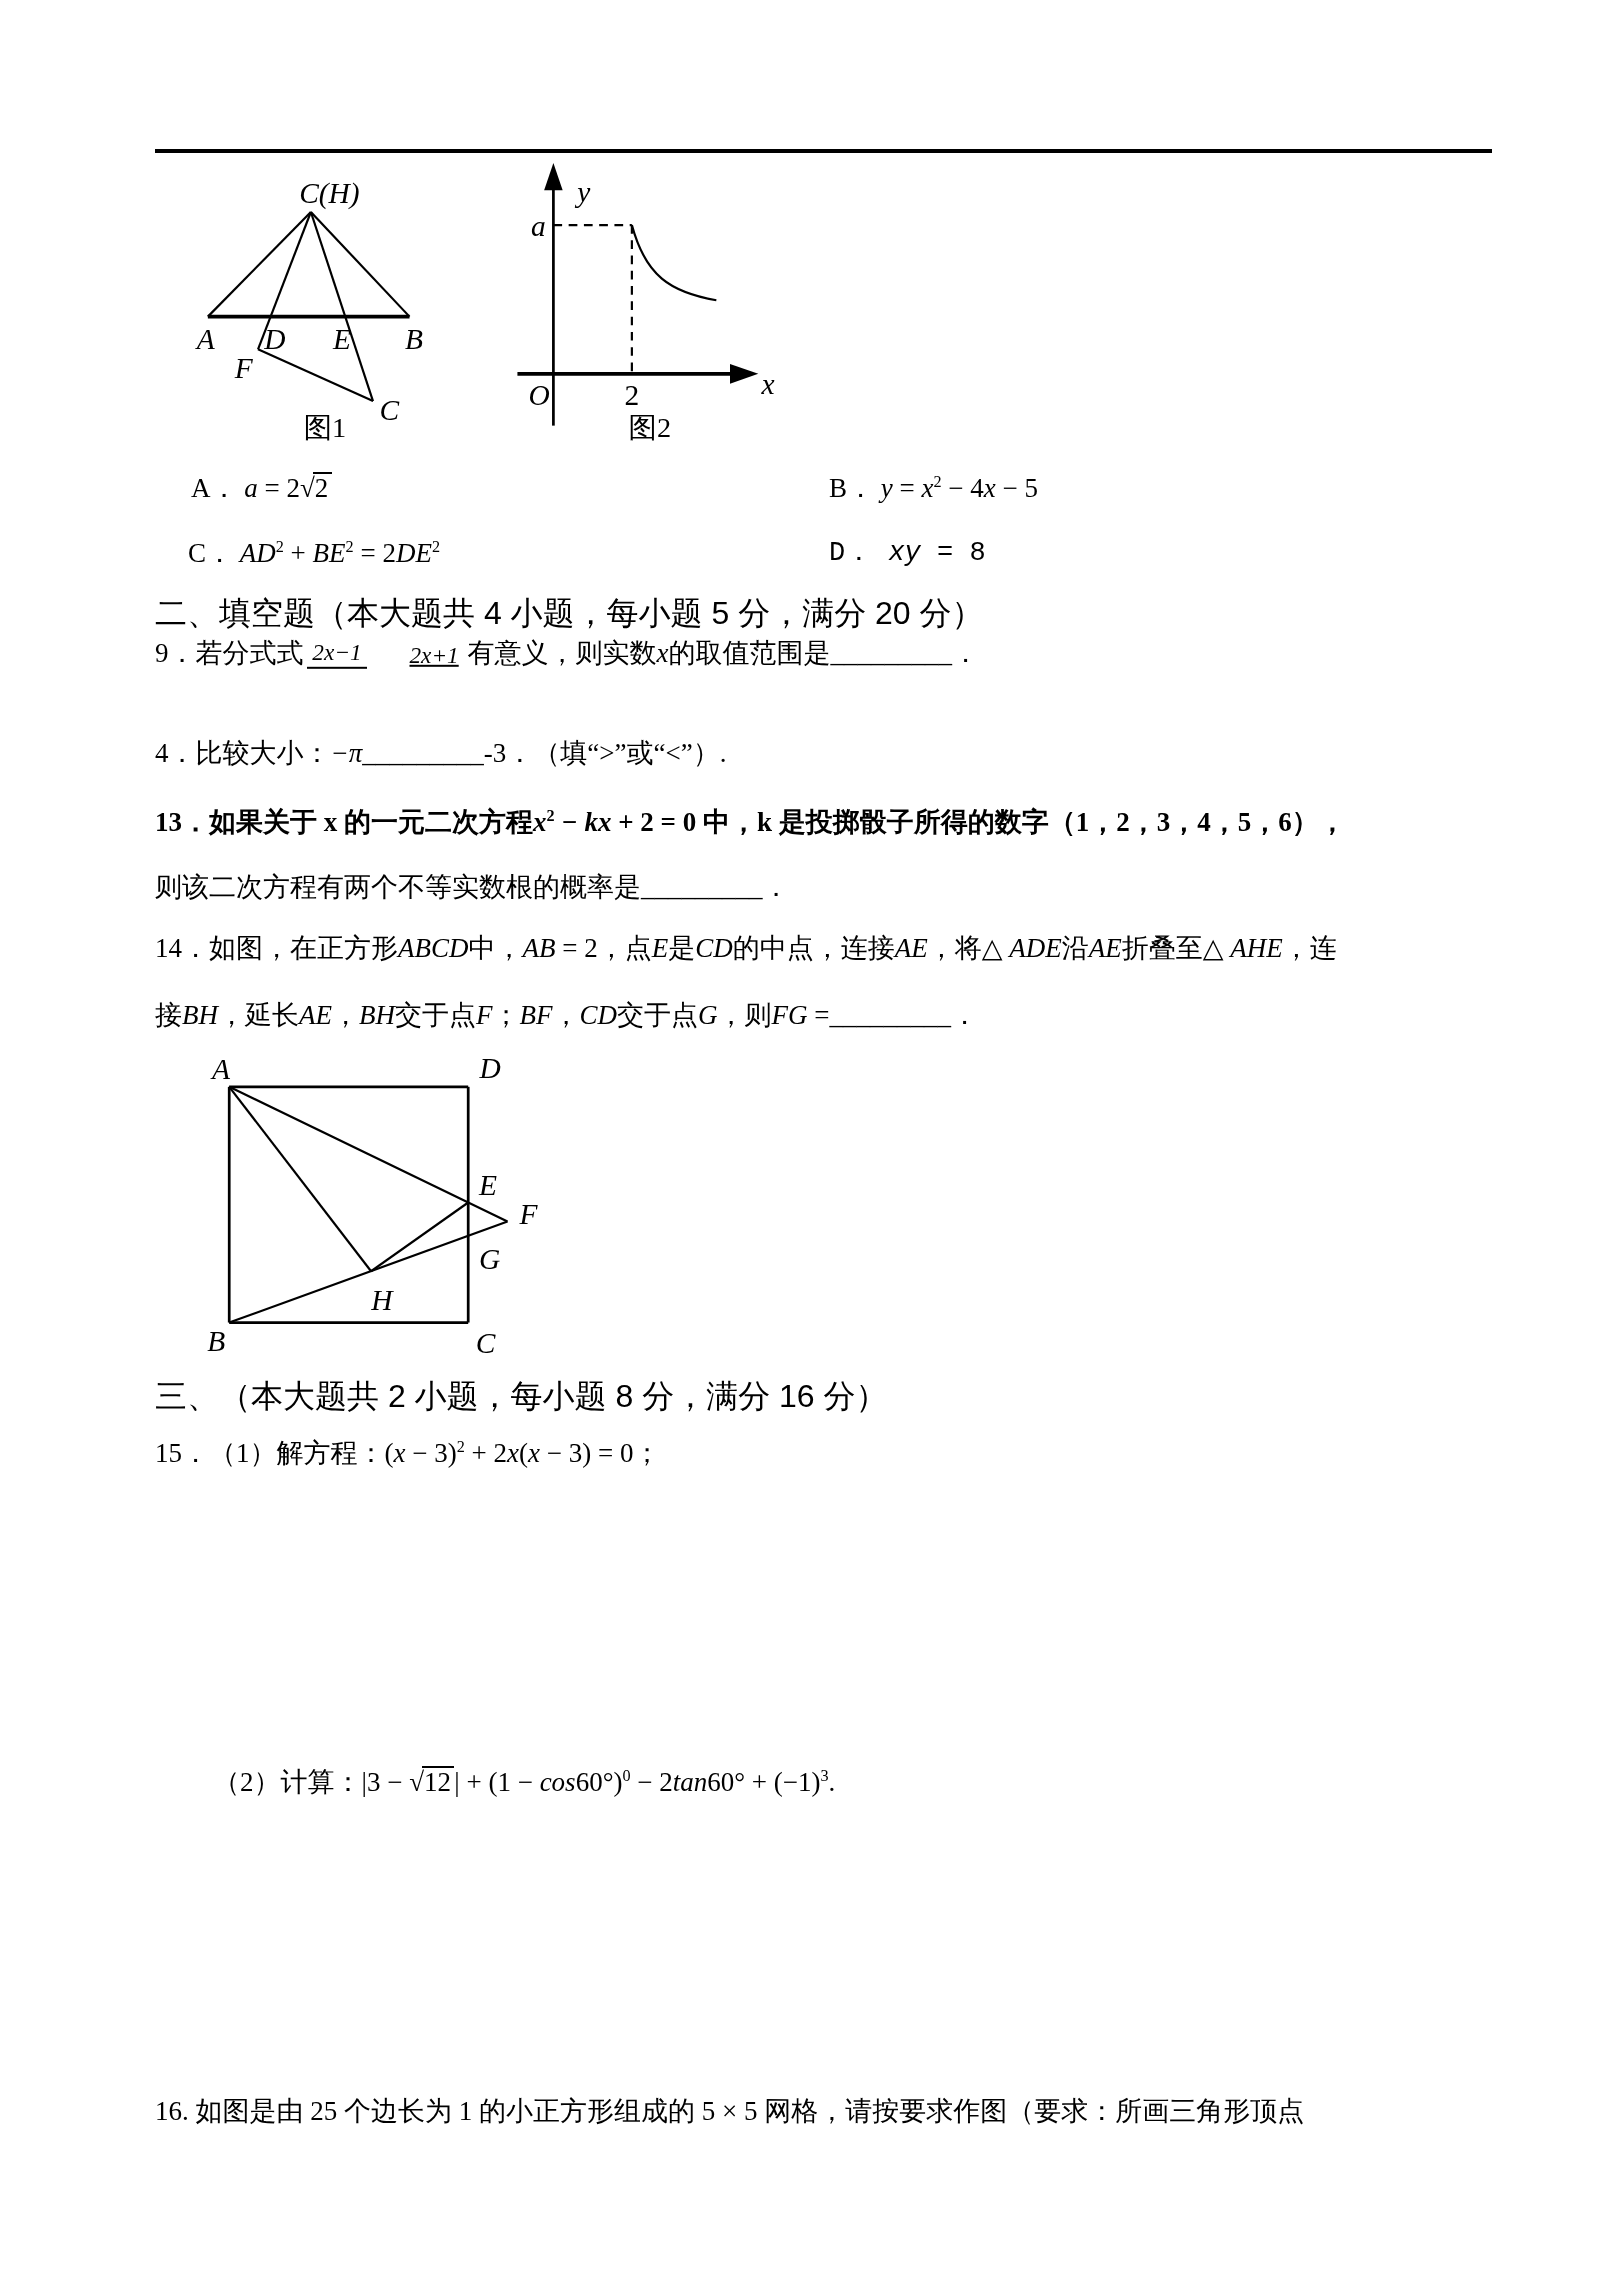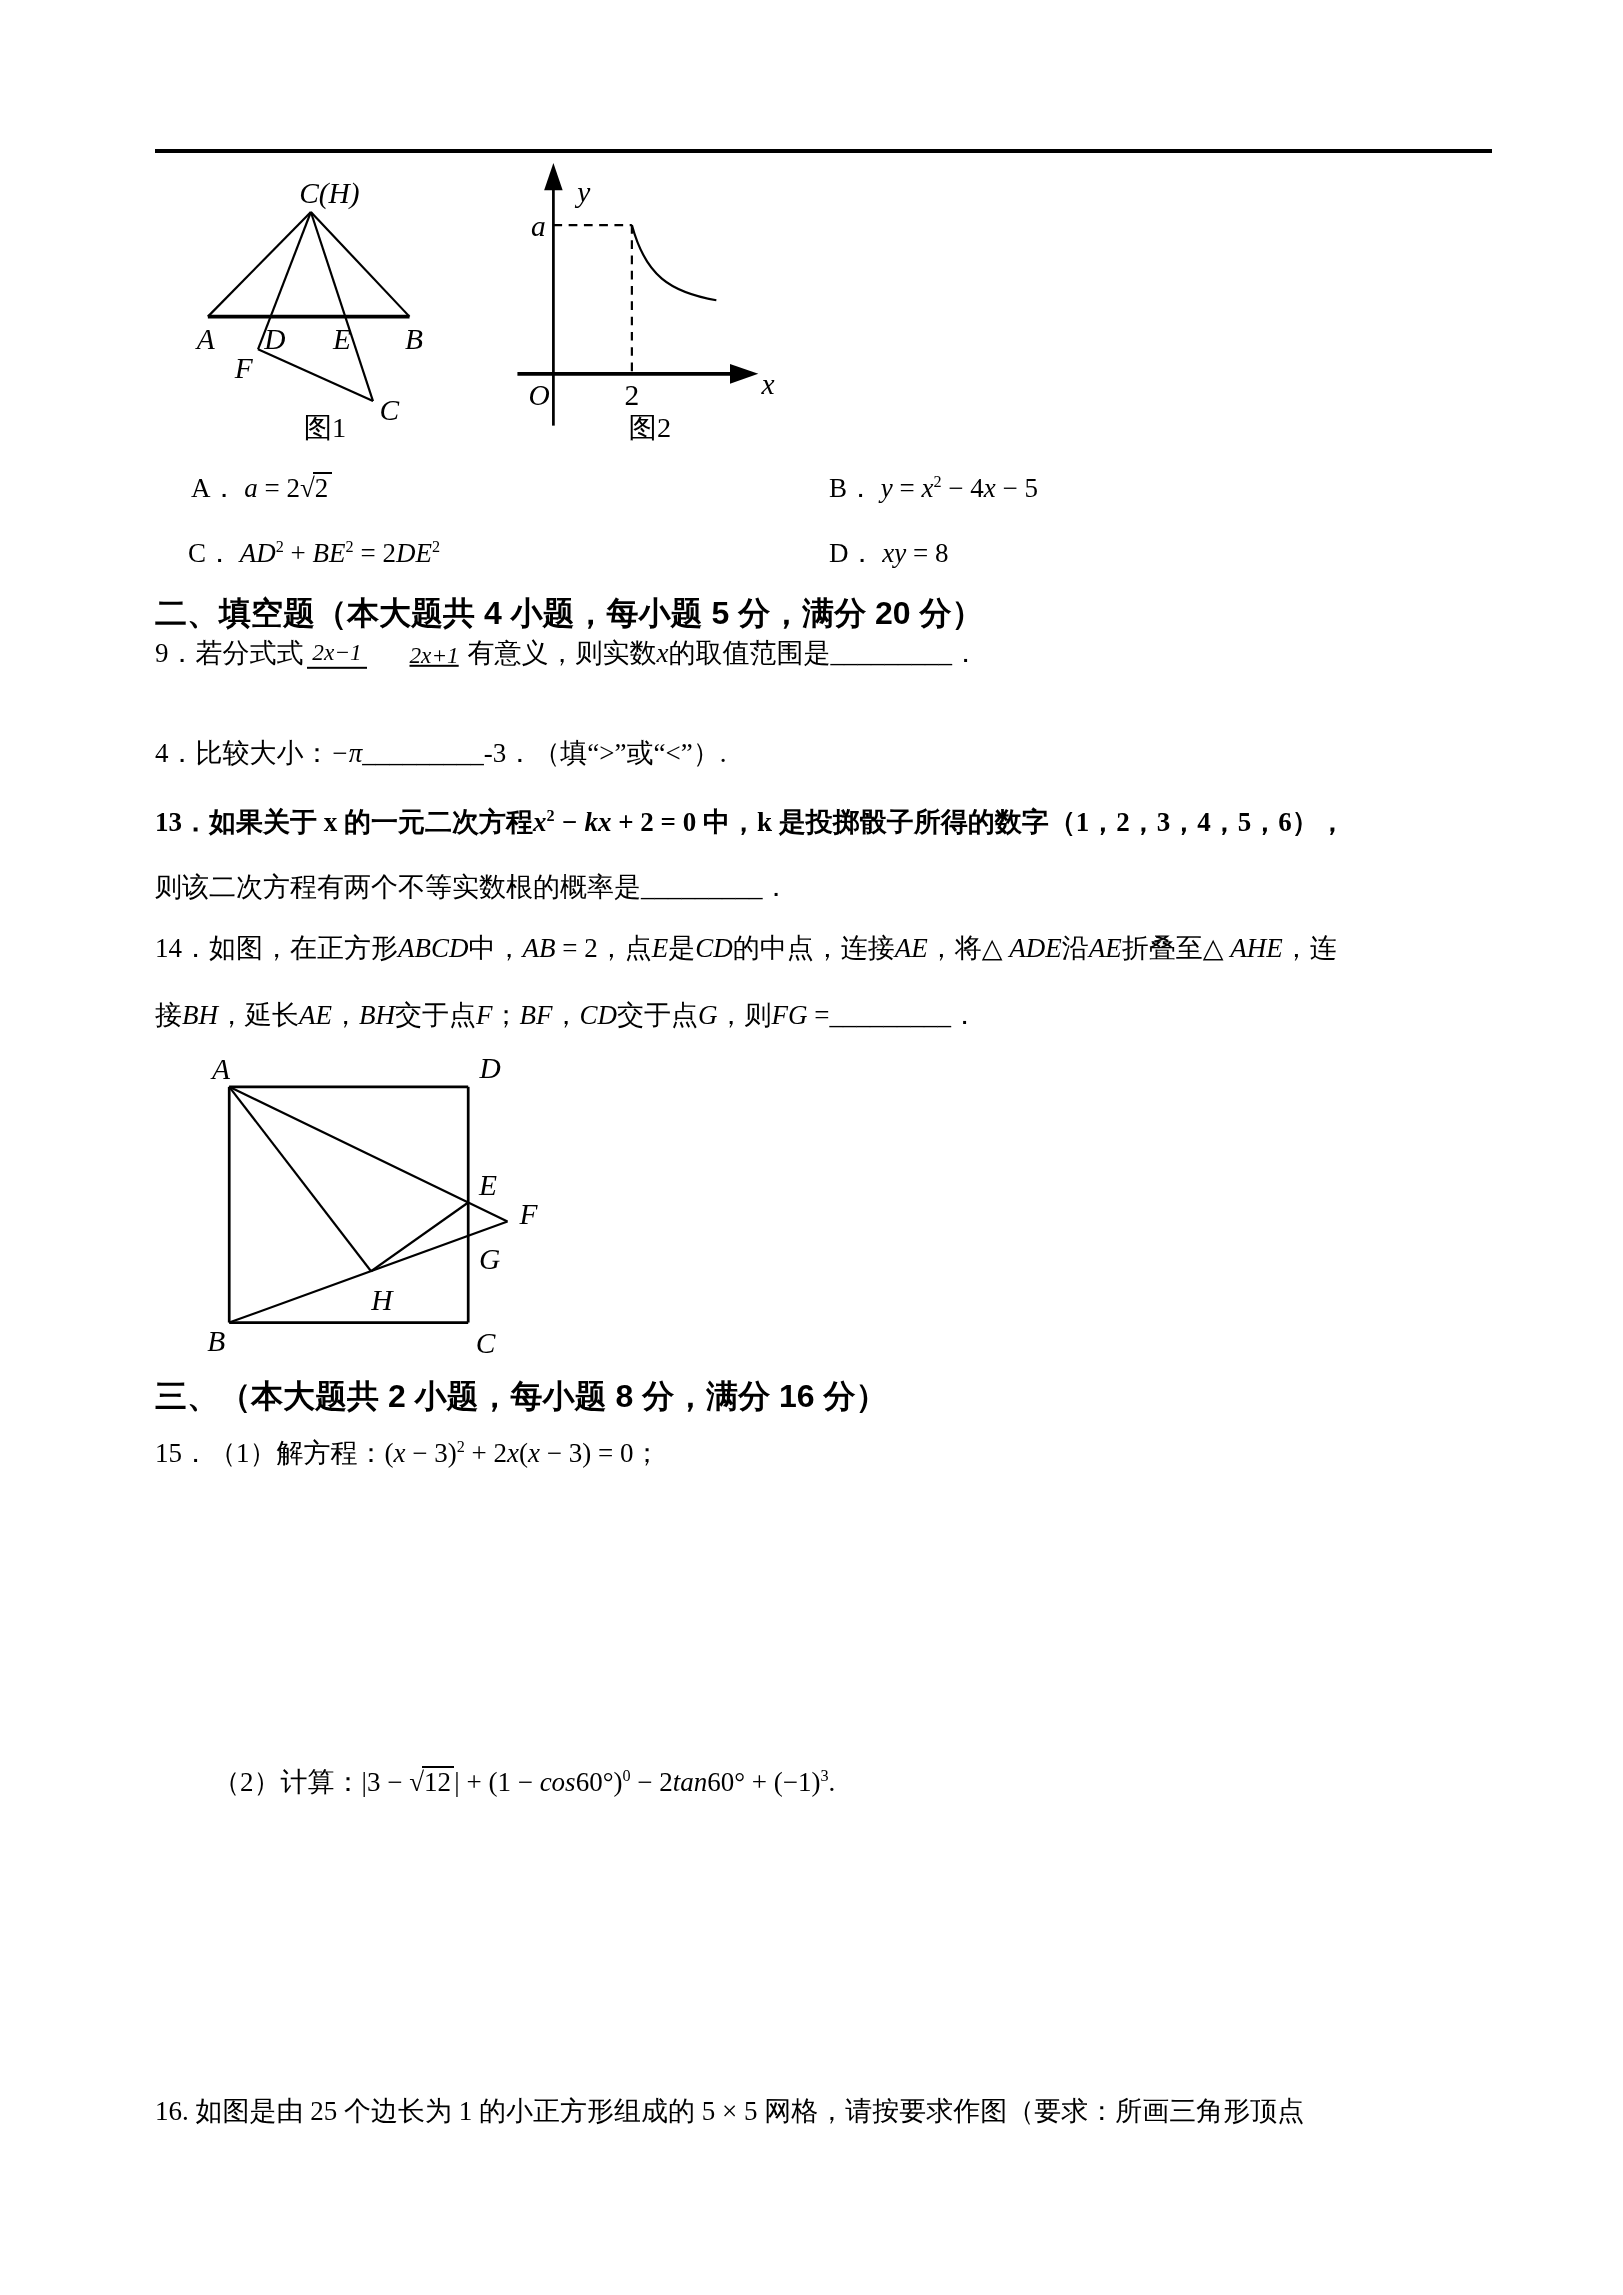--- a/index.html
+++ b/index.html
@@ -2,21 +2,21 @@
 <html style="font-size:8.7px"><head>
 <meta charset="utf-8">
 <style>
   html,body{margin:0;padding:0;}
   body{
     width:1623px;height:2295px;position:relative;background:#ffffff;color:#000;
     font-family:"Liberation Serif","DejaVu Serif",serif;
   }
   .abs{position:absolute;}
   .line{font-size:27px;line-height:1.25;white-space:nowrap;}
-  .hdr{font-family:"Liberation Sans","DejaVu Sans",sans-serif;font-weight:700;font-size:32px;white-space:nowrap;}
+  .hdr{font-family:"Liberation Sans","DejaVu Sans",sans-serif;font-weight:400;font-size:32px;white-space:nowrap;}
   .t{font-style:normal;}
   .i{font-style:italic;}
   sup{font-size:0.60em;vertical-align:0.62em;line-height:0;font-style:normal;}
   .frac{display:inline-flex;flex-direction:row;align-items:center;vertical-align:middle;
         font-style:italic;font-size:0.86em;line-height:1.12;margin:0 3.3px;transform:translateY(-2.2px);gap:37px;}
   .frac .num{padding:0 5.5px 2.2px 5.5px;border-bottom:2.2px solid #000;}
   .frac .den{padding:2.2px 5.5px 0 5.5px;text-decoration:underline;}
   .sqrt{white-space:nowrap;}
   .radsign{font-style:normal;}
   .radicand{font-style:normal;border-top:2.2px solid #000;padding:0 3.3px 0 1.6px;margin-left:-1.6px;display:inline-block;line-height:1.05;}
@@ -62,21 +62,21 @@
     <text x="990" y="742" font-size="54" font-style="italic" text-anchor="middle">O</text>
     <text x="1160" y="742" font-size="54" text-anchor="middle">2</text>
     <text x="1398" y="722" font-size="54" font-style="italic">x</text>
     <text x="1193" y="800" font-size="52" text-anchor="middle">图2</text>
   </g>
 </svg>
 
 <div class="abs line" style="left:191px;top:472px;"><span class="t">A． </span><span class="i">a</span><span class="t"> = 2</span><span class="sqrt"><span class="radsign">√</span><span class="radicand">2</span></span></div>
 <div class="abs line" style="left:829px;top:472px;"><span class="t">B． </span><span class="i">y</span><span class="t"> = </span><span class="i">x</span><sup>2</sup><span class="t"> − 4</span><span class="i">x</span><span class="t"> − 5</span></div>
 <div class="abs line" style="left:188px;top:537px;"><span class="t">C． </span><span class="i">AD</span><sup>2</sup><span class="t"> + </span><span class="i">BE</span><sup>2</sup><span class="t"> = 2</span><span class="i">DE</span><sup>2</sup></div>
-<div class="abs line" style="left:829px;top:537px;"><span class="t">D． </span><span class="i">xy</span><span class="t"> = 8</span></div>
+<div class="abs line" style="left:829px;top:537px;font-family:Liberation Mono, monospace;"><span class="t">D． </span><span class="i">xy</span><span class="t"> = 8</span></div>
 
 <div class="abs hdr" style="left:155px;top:592px;">二、填空题（本大题共 4 小题，每小题 5 分，满分 20 分）</div>
 
 <div class="abs line" style="left:155px;top:637px;"><span class="t">9．若分式式</span><span class="frac">
       <span class="num">2x−1</span>
       <span class="den">2x+1</span>
     </span><span class="t">有意义，则实数</span><span class="i">x</span><span class="t">的取值范围是_________．</span></div>
 <div class="abs line" style="left:155px;top:737px;"><span class="t">4．比较大小：</span><span class="i">−π</span><span class="t">_________</span><span class="t">-3．（填“&gt;”或“&lt;”）.</span></div>
 <div class="abs line" style="left:155px;top:806px;font-weight:bold;"><span class="t">13．如果关于 x 的一元二次方程</span><span class="i">x</span><sup>2</sup><span class="i"> − kx</span><span class="t"> + 2 = 0 中，k 是投掷骰子所得的数字（1，2，3，4，5，6），</span></div>
 <div class="abs line" style="left:155px;top:871px;"><span class="t">则该二次方程有两个不等实数根的概率是_________．</span></div>

